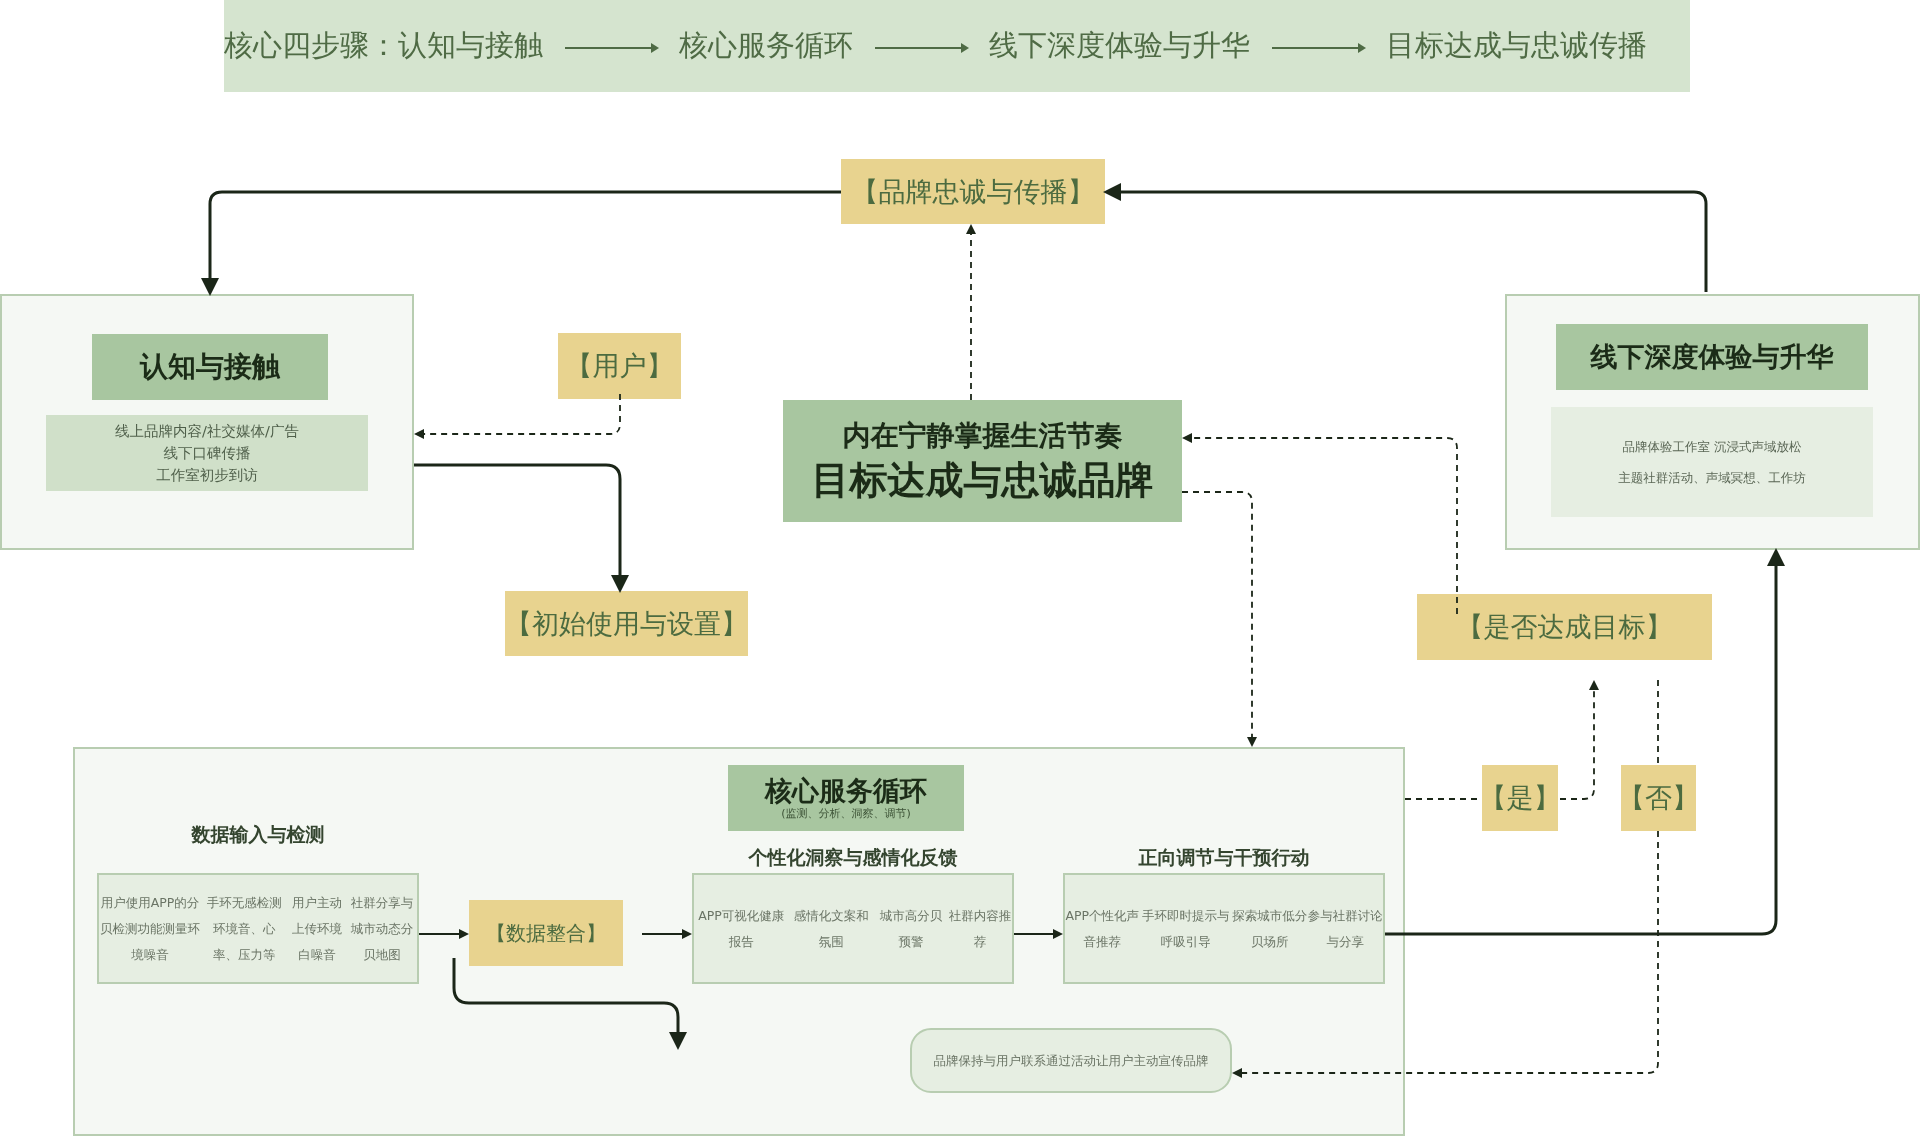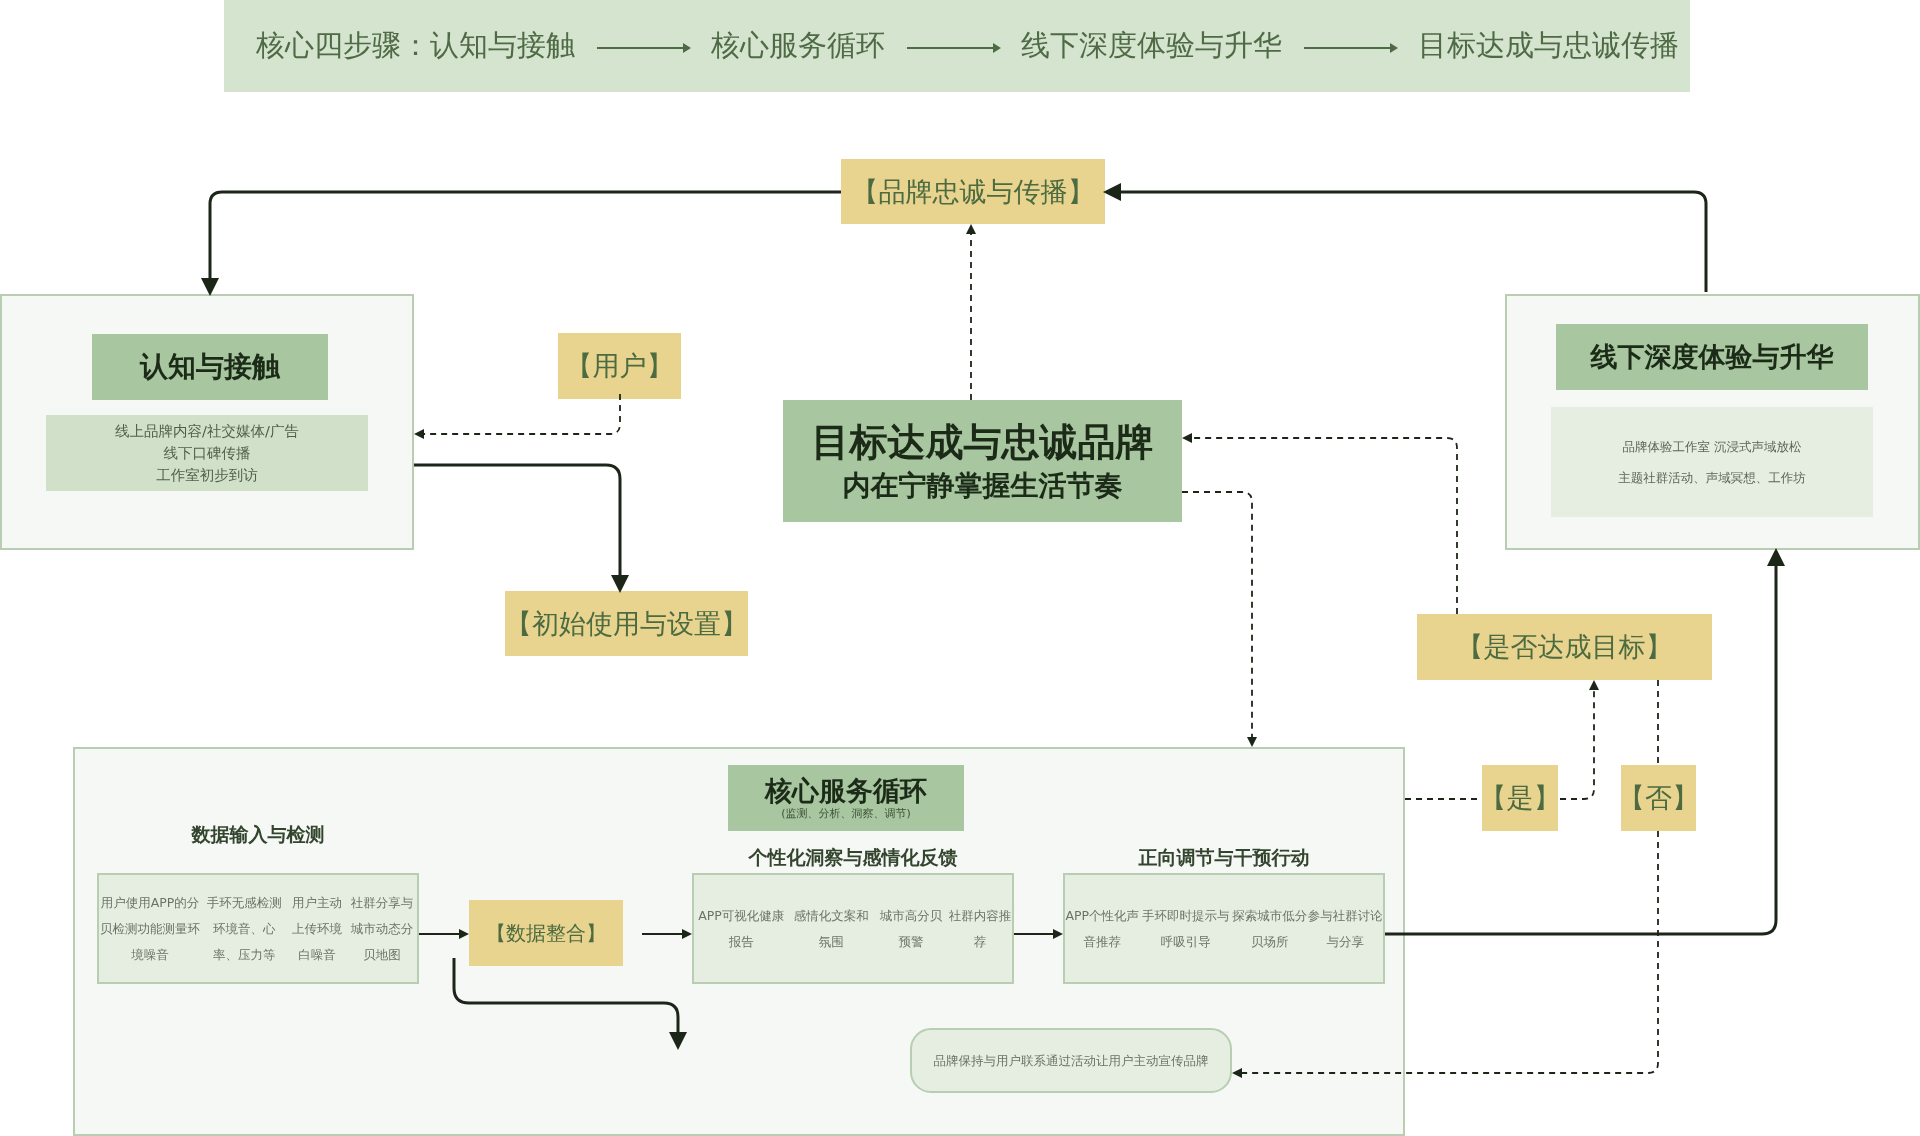--- a/index.html
+++ b/index.html
@@ -1,21 +1,21 @@
 <!DOCTYPE html>
 <html><head>
 <meta charset="utf-8">
 <style>
   html, body { margin:0; padding:0; }
   body { width:1920px; height:1136px; position:relative; background:#ffffff; overflow:hidden;
          font-family:"DejaVu Sans", "Liberation Sans", sans-serif; }
   .abs { position:absolute; box-sizing:border-box; }
   .center { display:flex; align-items:center; justify-content:center; text-align:center; }
   #header { left:224px; top:0; width:1466px; height:92px; background:#d5e4cf; color:#4f6b45;
-            font-size:29px; display:flex; align-items:center; padding-left:32px; gap:0; }
+            font-size:29px; display:flex; align-items:center; gap:0; }
   #header .step { white-space:nowrap; }
   #header .arr { display:inline-block; width:92px; margin:0 22px; position:relative; height:2px; background:#4f6b45; top:2px; }
   #header .arr::after { content:""; position:absolute; right:-2px; top:-4px; border-left:8px solid #4f6b45; border-top:5px solid transparent; border-bottom:5px solid transparent; }
   .stage { background:#f5f8f4; border:2px solid #b8cdb1; }
   .title-green { background:#a8c6a0; color:#1b2b17; font-weight:bold; }
   .list-green { background:#d0e0c9; color:#4f5f4a; }
   .list-pale { background:#e6eee2; color:#5a6655; }
   .tag { background:#e8d38f; color:#4c6b40; }
   .sub { background:#e6eee2; border:2px solid #b8cdb1; color:#6a7465; font-size:12.5px; flex-direction:row; }
   .sub div { line-height:26px; }
@@ -45,28 +45,28 @@
 </div>
 
 <div class="abs stage" style="left:1505px;top:294px;width:415px;height:256px;"></div>
 <div class="abs title-green center" style="left:1556px;top:324px;width:312px;height:66px;font-size:27px;">线下深度体验与升华</div>
 <div class="abs list-pale center" style="left:1551px;top:407px;width:322px;height:110px;flex-direction:column;font-size:12.5px;gap:7px;">
   <div style="line-height:24px">品牌体验工作室 沉浸式声域放松</div>
   <div style="line-height:24px">主题社群活动、声域冥想、工作坊</div>
 </div>
 
 <div class="abs title-green center" style="left:783px;top:400px;width:399px;height:122px;flex-direction:column;font-weight:bold;">
+  <div style="font-size:28px;line-height:38px;">内在宁静掌握生活节奏</div>
   <div style="font-size:38px;line-height:50px;">目标达成与忠诚品牌</div>
-  <div style="font-size:28px;line-height:38px;">内在宁静掌握生活节奏</div>
 </div>
 
 <div class="abs tag center" style="left:841px;top:159px;width:264px;height:65px;font-size:27px;">【品牌忠诚与传播】</div>
 <div class="abs tag center" style="left:558px;top:333px;width:123px;height:66px;font-size:27px;">【用户】</div>
 <div class="abs tag center" style="left:505px;top:591px;width:243px;height:65px;font-size:27px;">【初始使用与设置】</div>
-<div class="abs tag center" style="left:1417px;top:614px;width:295px;height:66px;font-size:27px;">【是否达成目标】</div>
+<div class="abs tag center" style="left:1417px;top:594px;width:295px;height:66px;font-size:27px;">【是否达成目标】</div>
 
 <div class="abs stage" style="left:73px;top:747px;width:1332px;height:389px;"></div>
 <div class="abs title-green center" style="left:728px;top:765px;width:236px;height:66px;flex-direction:column;">
   <div style="font-size:27px;line-height:32px;">核心服务循环</div>
   <div style="font-size:11px;font-weight:normal;color:#3c5236;line-height:14px;">(监测、分析、洞察、调节)</div>
 </div>
 
 <div class="abs tag center" style="left:1482px;top:765px;width:76px;height:66px;font-size:27px;">【是】</div>
 <div class="abs tag center" style="left:1621px;top:765px;width:75px;height:66px;font-size:27px;">【否】</div>
 

